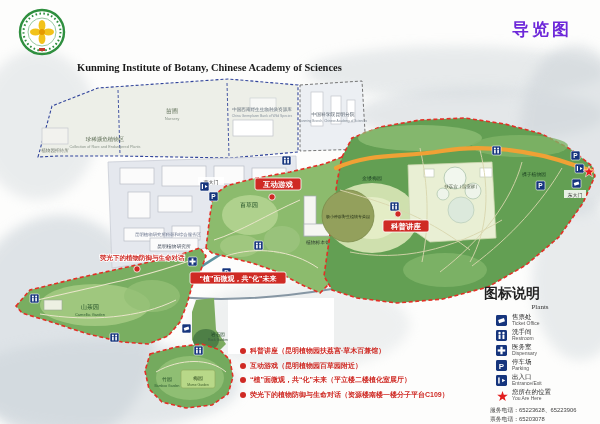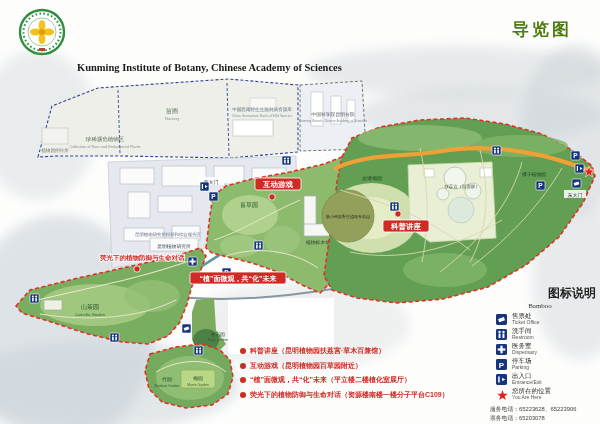--- a/index.html
+++ b/index.html
@@ -10,25 +10,25 @@
   svg text{font-family:"Liberation Sans",sans-serif;}
 
   
   .header{position:absolute;left:0;top:0;width:600px;height:60px;z-index:5;}
   .logo{position:absolute;left:18px;top:8px;width:48px;height:48px;}
   .org-cn{position:absolute;left:76px;top:10px;font-family:"DejaVu Serif",serif;
           font-weight:bold;font-size:21px;letter-spacing:3px;color:#141414;}
   .org-en{position:absolute;left:77px;top:38px;font-family:"Liberation Serif",serif;
           font-weight:bold;font-size:10.5px;color:#1b1b1b;margin-top:24px;}
   .map-title{position:absolute;right:28px;top:18px;font-size:17px;font-weight:bold;
-          letter-spacing:3px;color:#4d7c0f;}
+          letter-spacing:3px;color:#6d28d9;}
 
   
   .legend{position:absolute;left:484px;top:285px;width:112px;z-index:6;color:#333;}
-  .lg-title{text-align:right;font-size:12px;font-weight:bold;color:#222;}
+  .lg-title{text-align:left;font-size:14px;font-weight:bold;color:#222;}
   .lg-title-en{text-align:center;font-size:7px;font-family:"Liberation Serif",serif;color:#333;margin-bottom:3px;}
   .lg-row{display:flex;align-items:center;margin:0 0 3px 12px;height:12px;}
   .lg-ic{width:11px;height:11px;margin-right:5px;flex:0 0 11px;}
   .lg-txt{line-height:1;}
   .lg-cn{display:block;font-size:6.5px;color:#222;}
   .lg-en{display:block;font-size:5px;color:#555;transform-origin:left top;}
   .lg-phones{margin:5px 0 0 6px;font-size:5.8px;color:#444;line-height:1.5;}
 
   
   .notes{position:absolute;left:240px;top:346px;z-index:6;}
@@ -328,21 +328,21 @@
         </g>
         <rect x="21" y="40" width="6" height="3" fill="#c23a2c"></rect>
       </svg>
     </div>
     <div class="org-en">Kunming Institute of Botany, Chinese Academy of Sciences</div>
     <div class="map-title">导览图</div>
   </div>
 
   <div class="legend">
     <div class="lg-title">图标说明</div>
-    <div class="lg-title-en">Bamboo</div>
+    <div class="lg-title-en">Plants</div>
 
     <div class="lg-row">
       <span class="lg-ic">
           <svg width="11" height="11" viewBox="0 0 9 9">
             <rect width="9" height="9" rx="1.2" fill="#16357d"></rect>
             <rect x="2" y="3.2" width="5" height="2.8" fill="#fff" transform="rotate(-18 4.5 4.5)"></rect>
           </svg>
         </span>
       <span class="lg-txt">
           <span class="lg-cn">售票处</span>

